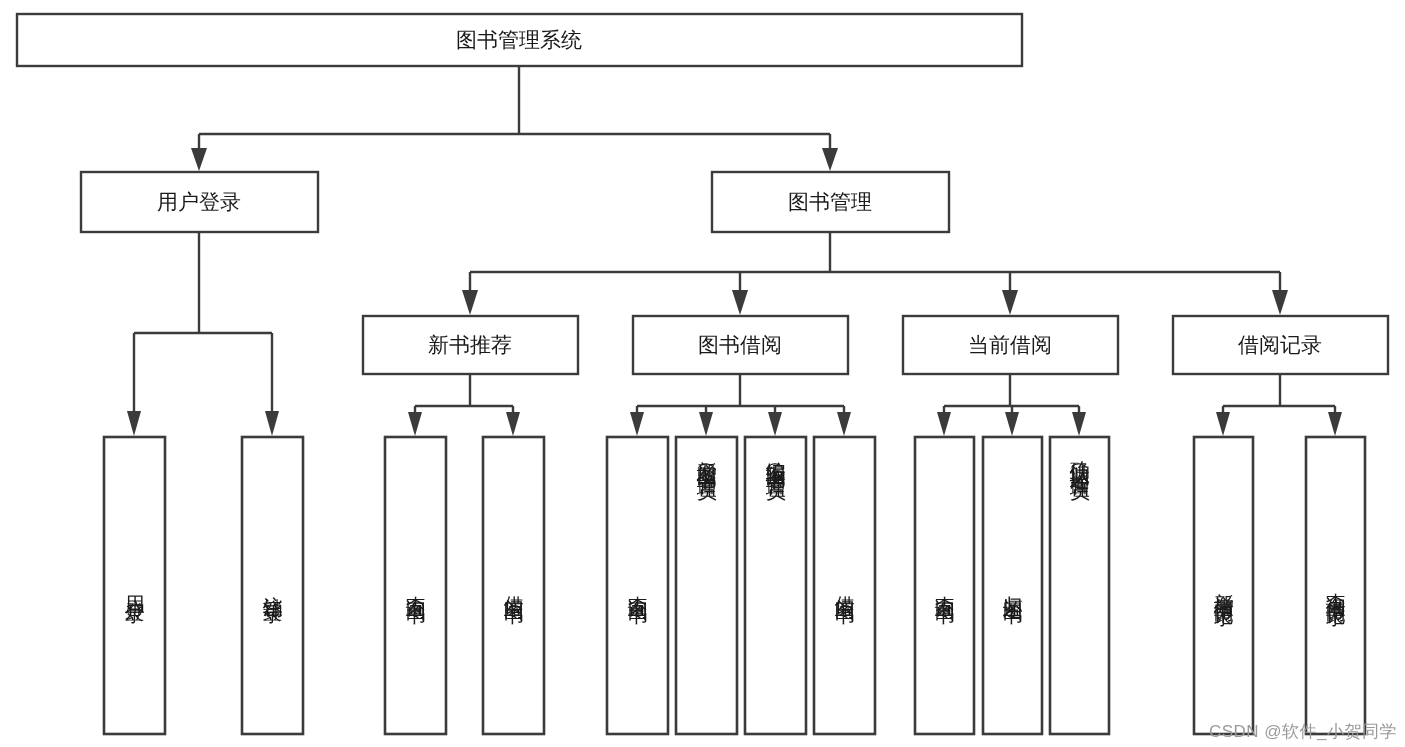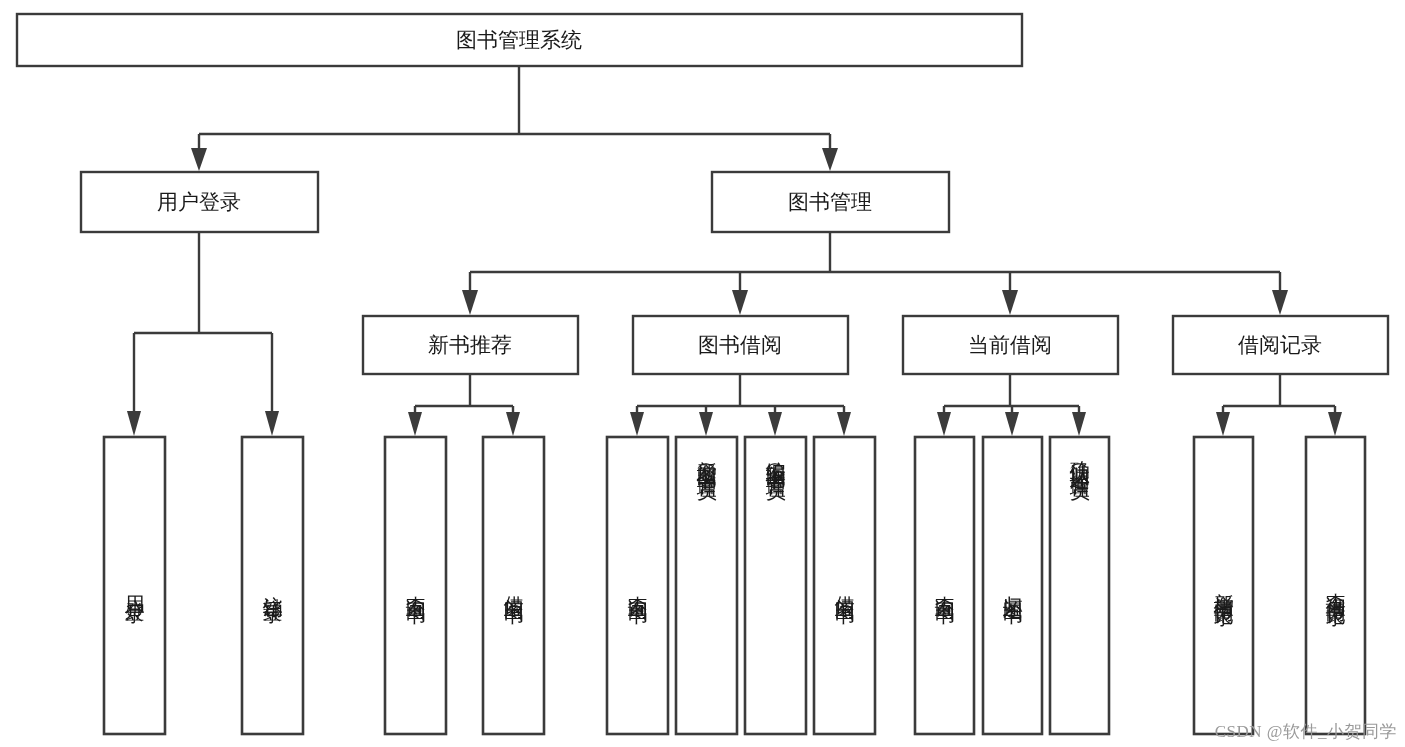--- a/index.html
+++ b/index.html
@@ -66,21 +66,21 @@
     font-size: 20px;
     line-height: 1.18;
     letter-spacing: 3px;
     color: #1a1a1a;
     white-space: nowrap;
   }
   .watermark {
     position: absolute;
     right: 8px;
     bottom: 4px;
-    font-family: Liberation Serif, serif;
+    font-family: Liberation Sans, sans-serif;
     font-size: 17px;
     color: #9a9a9a;
     letter-spacing: 0.5px;
     white-space: nowrap;
   }
 </style>
 </head>
 <body>
 
 <div id="diagram-root">

